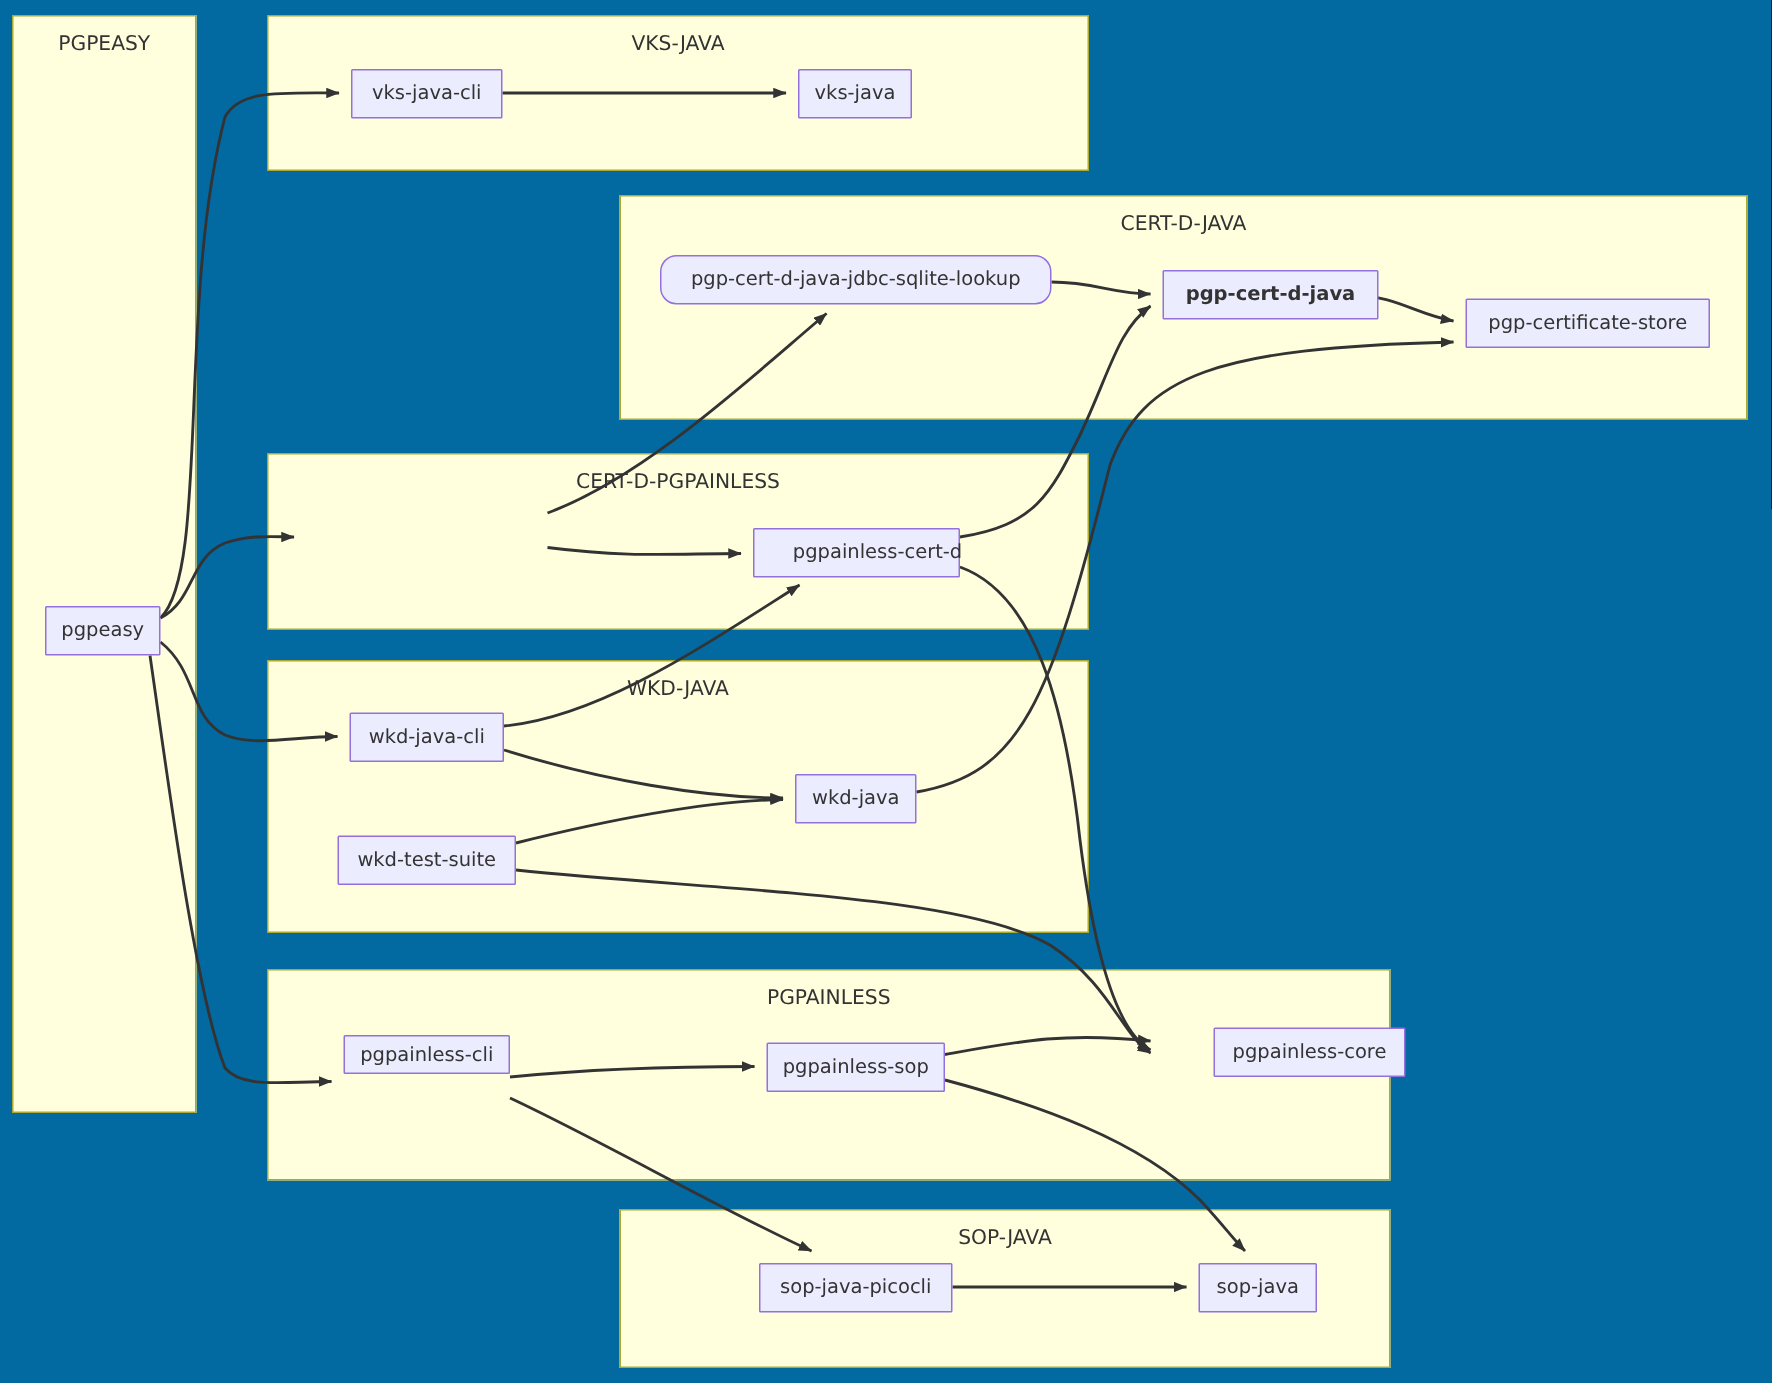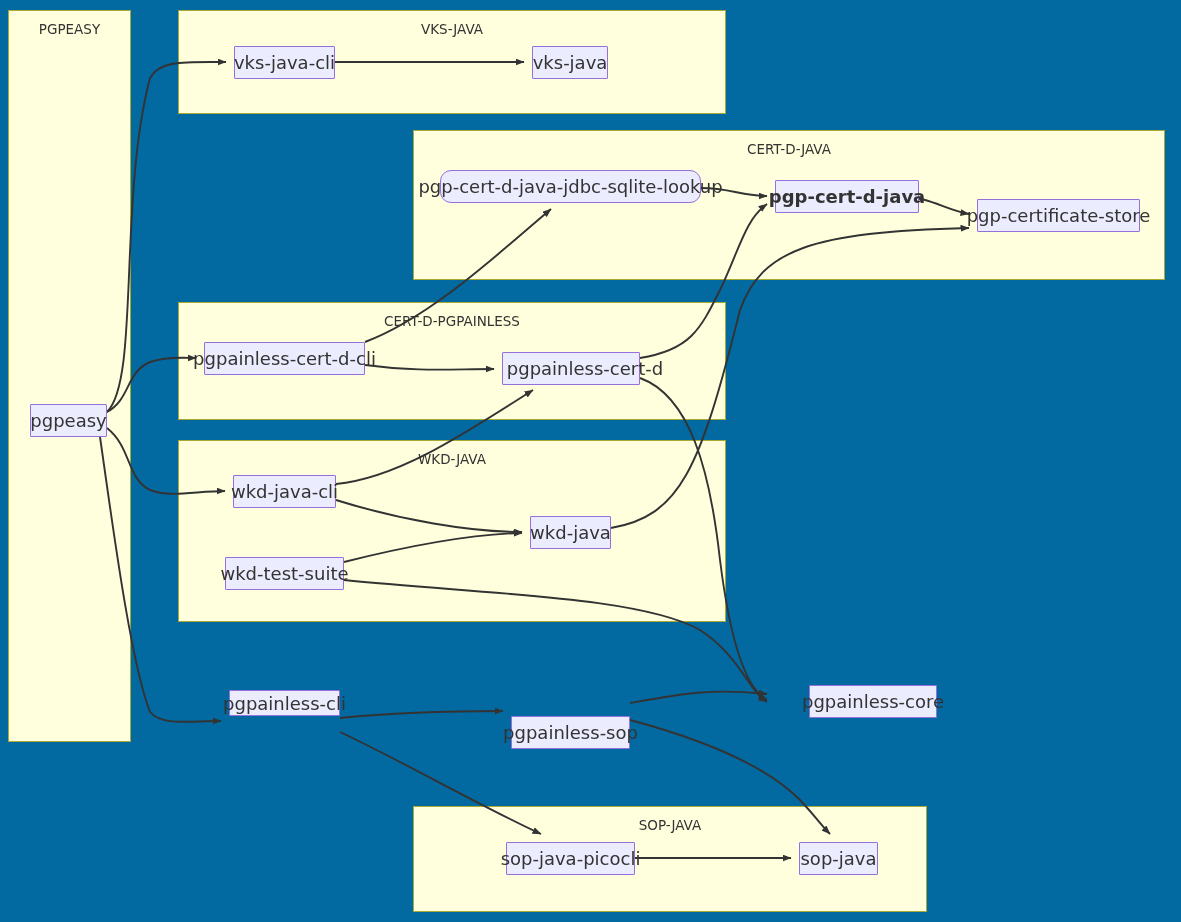--- a/index.html
+++ b/index.html
@@ -31,21 +31,21 @@
     white-space: nowrap;
   }
   .node {
     position: absolute;
     background: #ececff;
     border: 1px solid #9370db;
     box-sizing: border-box;
     display: flex;
     align-items: center;
     justify-content: center;
-    font-size: 18px;
+    font-size: 13px;
     color: #333333;
     white-space: nowrap;
     border-radius: 1px;
   }
   #edge-layer {
     position: absolute;
     left: 0;
     top: 0;
     width: 1181px;
     height: 922px;
@@ -69,20 +69,23 @@
     <div class="cluster-title" style="top: 10px;">VKS-JAVA</div>
   </div>
   <div class="cluster" id="cl-2" style="left: 413px; top: 130px; width: 752px; height: 150px;">
     <div class="cluster-title" style="top: 10px;">CERT-D-JAVA</div>
   </div>
   <div class="cluster" id="cl-3" style="left: 178px; top: 302px; width: 548px; height: 118px;">
     <div class="cluster-title" style="top: 10px;">CERT-D-PGPAINLESS</div>
   </div>
   <div class="cluster" id="cl-4" style="left: 178px; top: 440px; width: 548px; height: 182px;">
     <div class="cluster-title" style="top: 10px;">WKD-JAVA</div>
+  </div>
+  <div class="cluster" id="cl-5" style="left: 178px; top: 646px; width: 749px; height: 141px;">
+    <div class="cluster-title" style="top: 10px;">PGPAINLESS</div>
   </div>
   <div class="cluster" id="cl-6" style="left: 413px; top: 806px; width: 514px; height: 106px;">
     <div class="cluster-title" style="top: 10px;">SOP-JAVA</div>
   </div>
 
   <svg id="edge-layer">
     <defs>
       <marker id="arrowhead" markerWidth="9" markerHeight="7" refX="8.5" refY="3.5" orient="auto" markerUnits="userSpaceOnUse">
         <polygon points="0 0, 9 3.5, 0 7" fill="#333333"></polygon>
       </marker>
@@ -111,24 +114,23 @@
         <path d="M 635,858 L 791,858" marker-end="url(#arrowhead)"></path>
       </g>
   </svg>
 
   <div class="node" id="nd-0" style="left: 30px; top: 404px; width: 77px; height: 33px;">pgpeasy</div>
   <div class="node" id="nd-1" style="left: 234px; top: 46px; width: 101px; height: 33px;">vks-java-cli</div>
   <div class="node" id="nd-2" style="left: 532px; top: 46px; width: 76px; height: 33px;">vks-java</div>
   <div class="node" id="nd-3" style="left: 440px; top: 170px; width: 261px; height: 33px; border-radius: 11px;">pgp-cert-d-java-jdbc-sqlite-lookup</div>
   <div class="node" id="nd-4" style="left: 775px; top: 180px; width: 144px; height: 33px; font-weight: bold;">pgp-cert-d-java</div>
   <div class="node" id="nd-5" style="left: 977px; top: 199px; width: 163px; height: 33px;">pgp-certificate-store</div>
-  <div class="node" id="nd-6" style="left: 204px; top: 342px; width: 161px; height: 33px;">pgpainless-cert-d-cli</div>
   <div class="node" id="nd-7" style="left: 502px; top: 352px; width: 138px; height: 33px; padding-left: 28px;">pgpainless-cert-d</div>
   <div class="node" id="nd-8" style="left: 233px; top: 475px; width: 103px; height: 33px;">wkd-java-cli</div>
   <div class="node" id="nd-9" style="left: 530px; top: 516px; width: 81px; height: 33px;">wkd-java</div>
   <div class="node" id="nd-10" style="left: 225px; top: 557px; width: 119px; height: 33px;">wkd-test-suite</div>
   <div class="node" id="nd-11" style="left: 229px; top: 690px; width: 111px; height: 26px;">pgpainless-cli</div>
-  <div class="node" id="nd-12" style="left: 511px; top: 716px; width: 119px; height: 33px;">pgpainless-sop</div>
+  <div class="node" id="nd-12" style="left: 511px; top: 695px; width: 119px; height: 33px;">pgpainless-sop</div>
   <div class="node" id="nd-13" style="left: 809px; top: 685px; width: 128px; height: 33px;">pgpainless-core</div>
   <div class="node" id="nd-14" style="left: 506px; top: 842px; width: 129px; height: 33px;">sop-java-picocli</div>
   <div class="node" id="nd-15" style="left: 799px; top: 842px; width: 79px; height: 33px;">sop-java</div>
 
 </div>
 
 </body></html>

